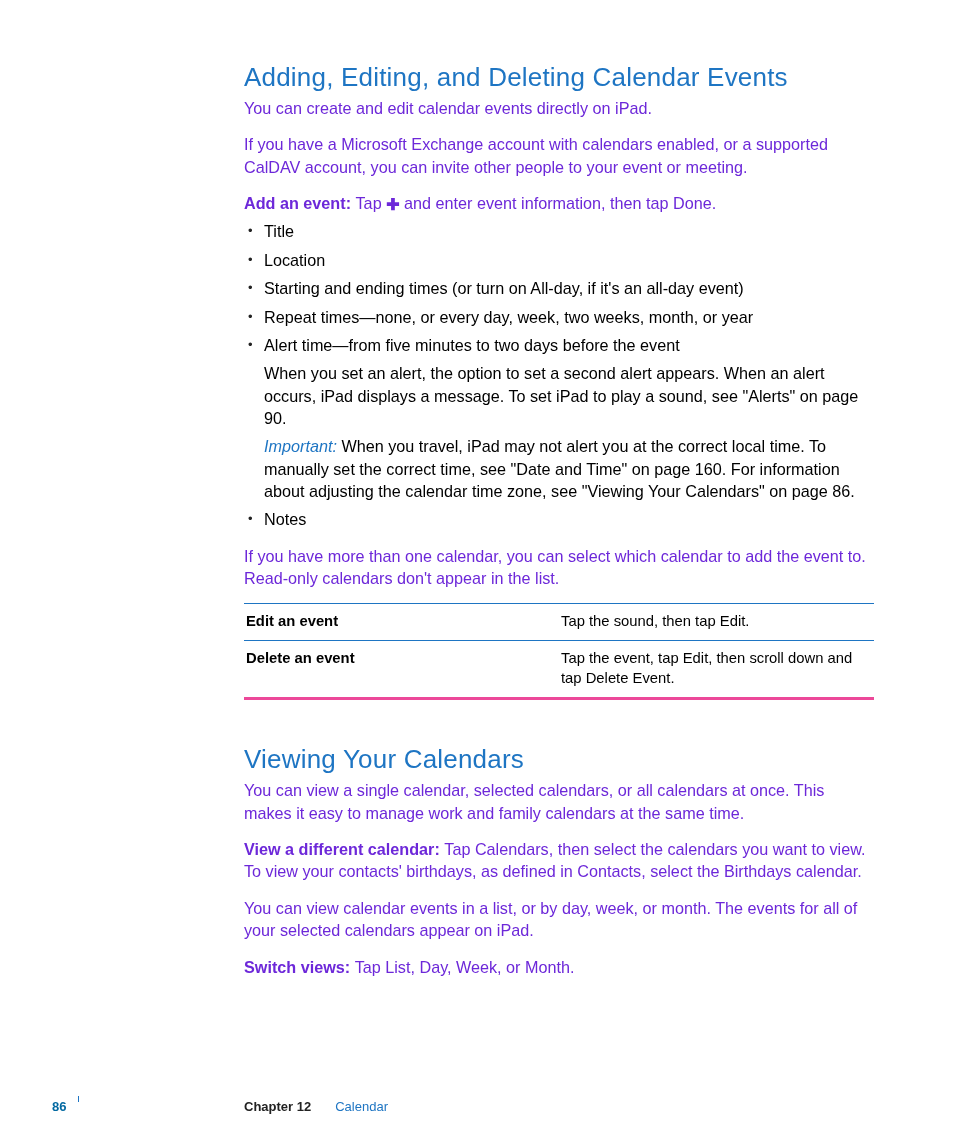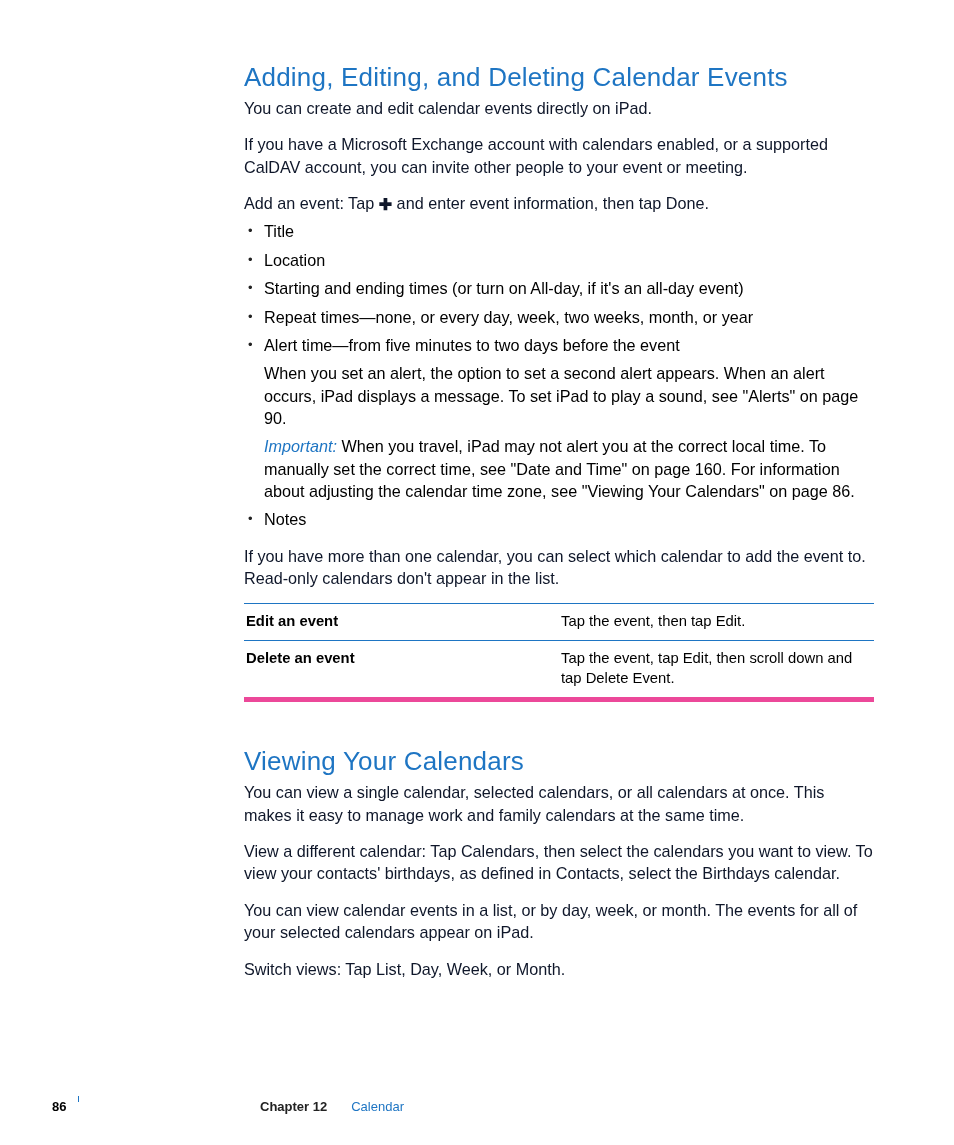--- a/index.html
+++ b/index.html
@@ -24,24 +24,24 @@
     color: #1e75c3;
     font-weight: 400;
     font-size: 26px;
     margin: 0 0 4px 0;
     letter-spacing: 0.2px;
   }
   p {
     font-size: 16.2px;
     line-height: 1.38;
     margin: 0 0 14px 0;
-    color: #0f172a;
+    color: #6d28d9;
   }
   p.tight { margin-bottom: 6px; }
-  .bold { font-weight: 400; text-align: center; }
+  .bold { font-weight: 700; text-align: center; }
   ul.bullets {
     list-style: none;
     padding: 0;
     margin: 0 0 14px 0;
   }
   ul.bullets > li {
     position: relative;
     padding-left: 20px;
     font-size: 16.2px;
     line-height: 1.38;
@@ -76,21 +76,21 @@
   table.instr {
     width: 100%;
     border-collapse: collapse;
     font-size: 14.8px;
     margin: 2px 0 44px 0;
   }
   table.instr tr {
     border-top: 1px solid #1e75c3;
   }
   table.instr tr:last-child {
-    border-bottom: 5px solid #ec4899;
+    border-bottom: 3px solid #ec4899;
   }
   table.instr td {
     padding: 8px 2px 8px 2px;
     vertical-align: top;
     line-height: 1.35;
   }
   table.instr td.left {
     width: 50%;
     font-weight: 700;
   }
@@ -108,28 +108,28 @@
     top: -3px;
     bottom: -3px;
     width: 0;
     border-left: 1px solid #1e75c3;
   }
   .footer .pn {
     position: absolute;
     left: 52px;
     top: 0;
     font-weight: 700;
-    color: #000000;
+    color: #0369a1;
   }
   .footer .chap {
     position: absolute;
     left: 244px;
     top: 0;
   }
-  .footer .chap .lbl { font-weight: 700; color: #222; margin-left: 16px; }
+  .footer .chap .lbl { font-weight: 700; color: #222; }
   .footer .chap .name { color: #1e75c3; margin-left: 24px; }
 </style>
 </head>
 <body>
 
 <div class="page">
 
   <h2 class="section">Adding, Editing, and Deleting Calendar Events</h2>
 
   <p>You can create and edit calendar events directly on iPad.</p>
@@ -155,21 +155,21 @@
     </li>
     <li>Notes</li>
   </ul>
 
   <p>If you have more than one calendar, you can select which calendar to add the event to. Read-only calendars don't appear in the list.</p>
 
   <table class="instr">
     <tbody>
         <tr>
       <td class="left">Edit an event</td>
-      <td>Tap the event, then tap Edit.</td>
+      <td>Tap the sound, then tap Edit.</td>
     </tr>
     <tr>
       <td class="left">Delete an event</td>
       <td>Tap the event, tap Edit, then scroll down and tap Delete Event.</td>
     </tr>
   </tbody>
     </table>
 
   <h2 class="section">Viewing Your Calendars</h2>
 

